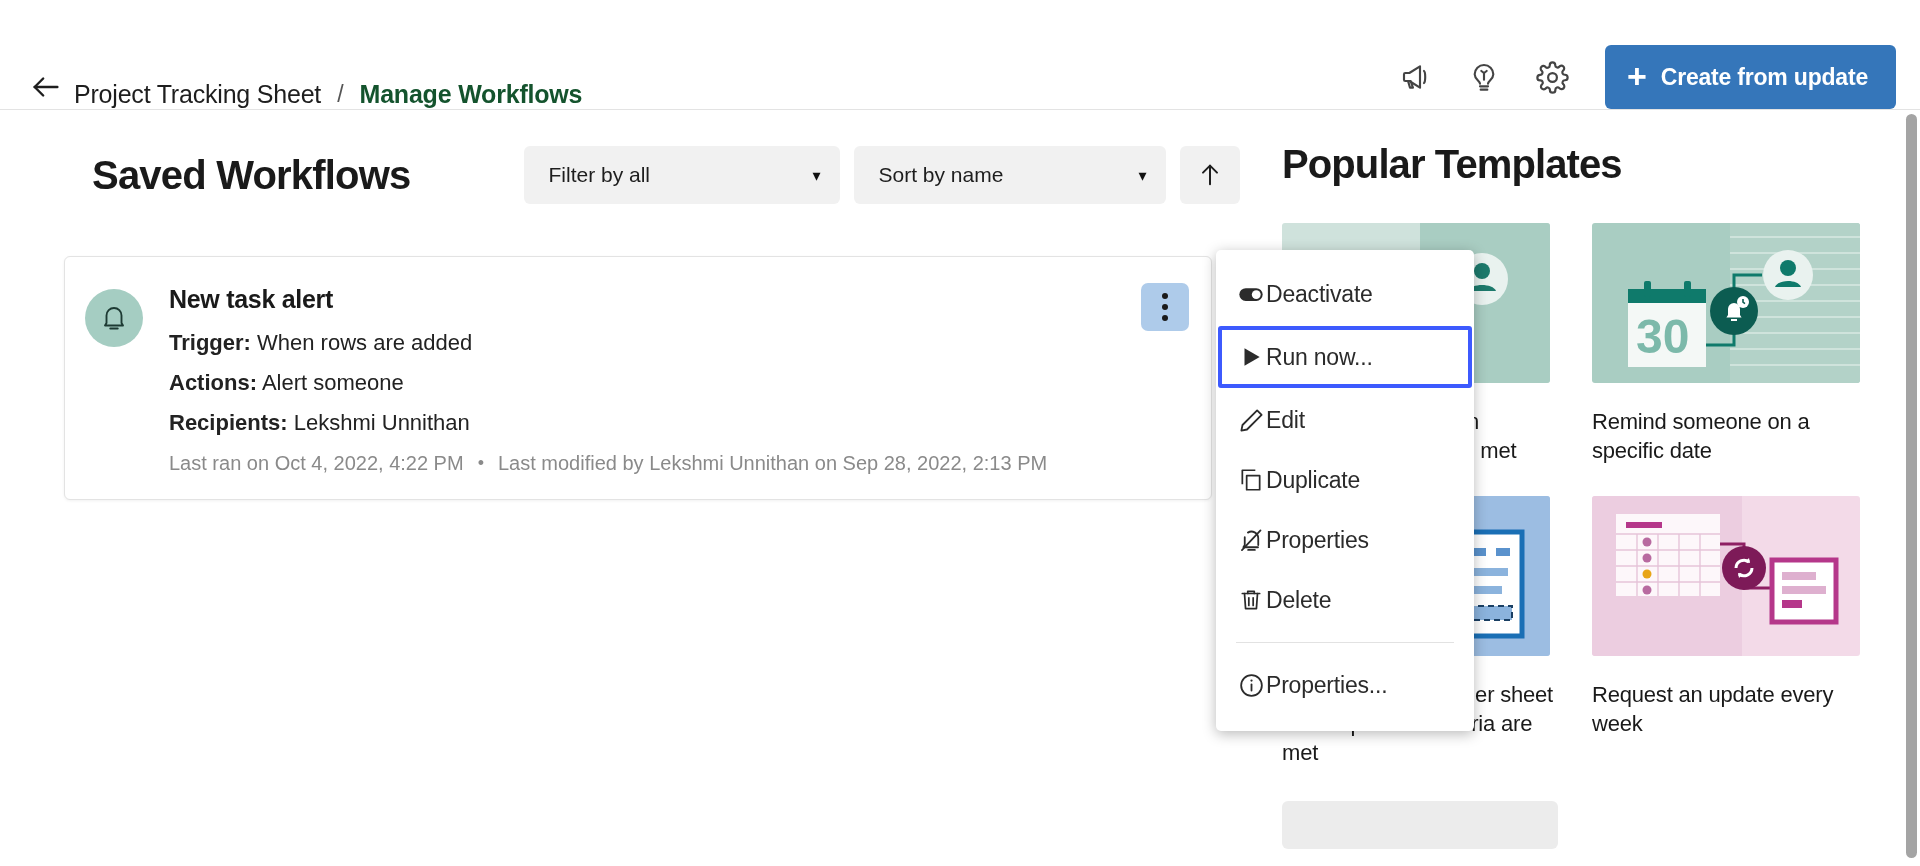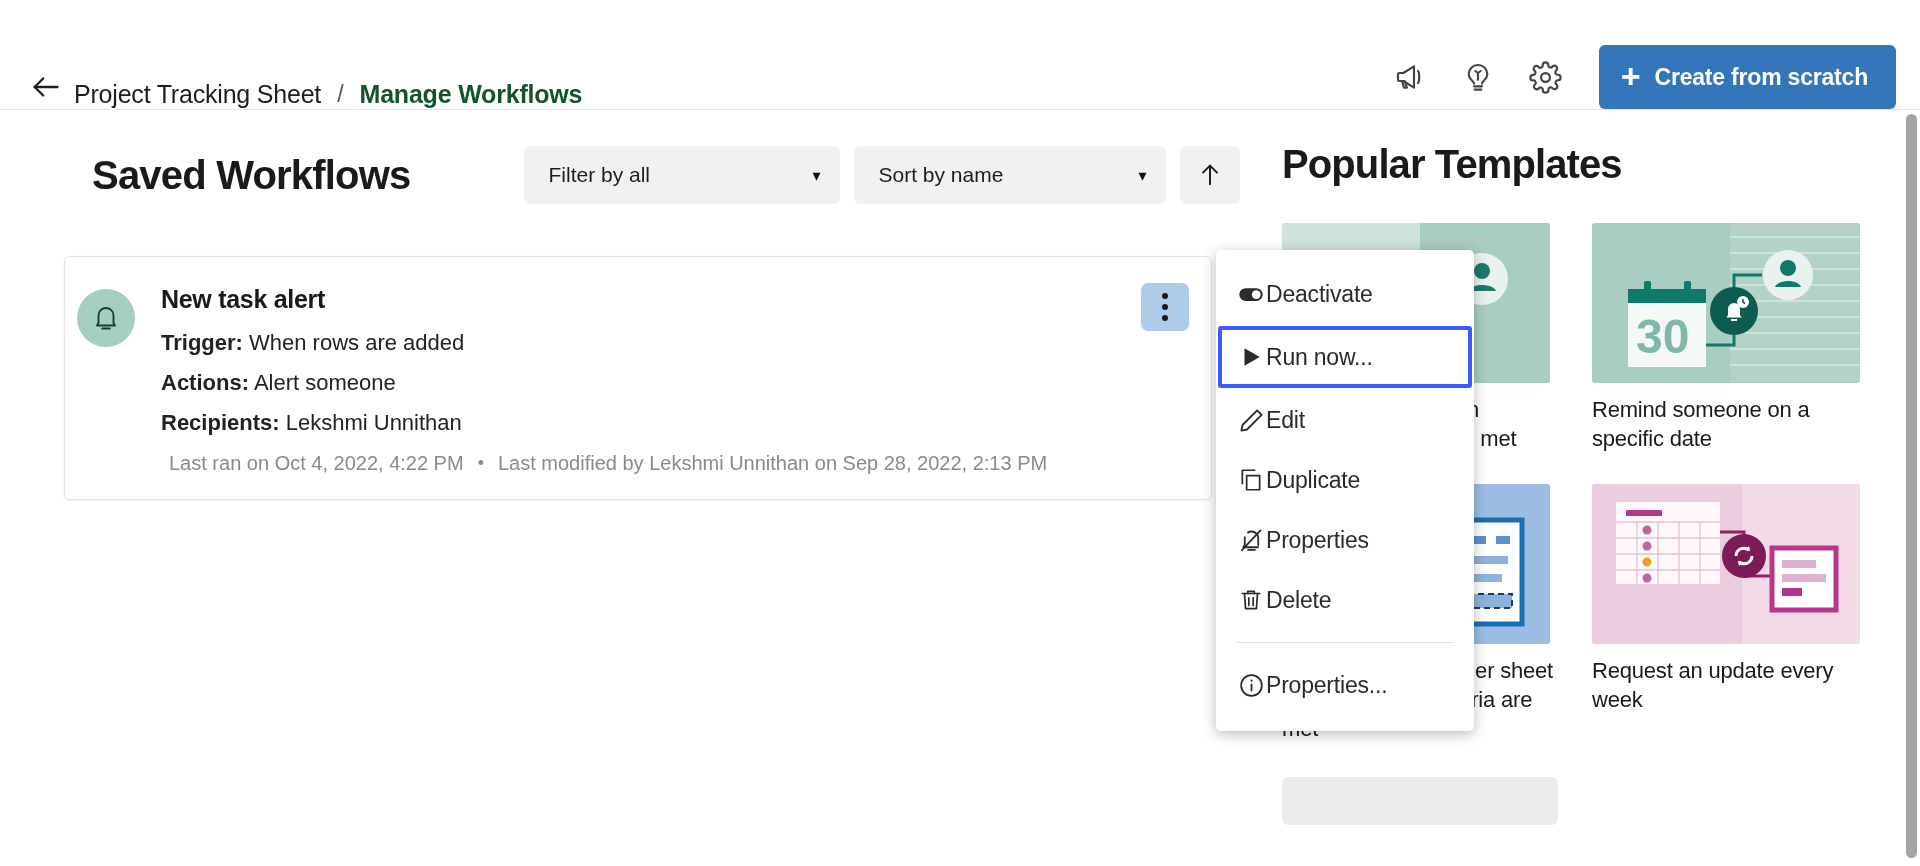--- a/index.html
+++ b/index.html
@@ -69,37 +69,37 @@
     background: #f1f1f1; border: none; border-radius: 6px; height: 58px; width: 60px;
     display: flex; align-items: center; justify-content: center; cursor: pointer;
     color: #1e1e1e;
   }
 
   
   .wf-card {
     margin: 52px 0 0 64px; width: 1148px; min-height: 228px;
     background: #fff; border: 1px solid #e3e3e3; border-radius: 6px;
     box-shadow: 0 1px 3px rgba(0,0,0,0.06);
-    position: relative; padding: 28px 24px 24px 12px; display: flex;
+    position: relative; padding: 28px 24px 24px 20px; display: flex;
   }
   .wf-avatar {
     width: 58px; height: 58px; border-radius: 50%; background: #a5cdc2;
     display: flex; align-items: center; justify-content: center; flex: none;
     margin-top: 4px;
   }
   .wf-body { margin-left: 26px; }
   .wf-name {
     font-size: 25px; font-weight: bold; color: #1a1a1a; letter-spacing: -0.3px;
     margin-bottom: 16px;
   }
   .wf-line { font-size: 22px; color: #222; margin-bottom: 14px; }
   .wf-line b { font-weight: bold; }
   .wf-meta {
     font-size: 20px; color: #8a8a8a; margin-top: 16px; display: flex;
-    align-items: center; gap: 14px; margin-left: 8px;
+    align-items: center; gap: 14px;
   }
   .meta-dot { font-size: 18px; color: #8a8a8a; }
   .wf-kebab {
     position: absolute; top: 26px; right: 22px;
     width: 48px; height: 48px; border-radius: 7px; background: #aecbea;
     display: flex; flex-direction: column; align-items: center;
     justify-content: center; gap: 5px; cursor: pointer;
   }
   .wf-kebab i { width: 6px; height: 6px; border-radius: 50%; background: #1a1a1a; display: block; }
 
@@ -115,21 +115,21 @@
   .pt-grid {
     margin: 36px 0 0 10px; display: grid; grid-template-columns: 276px 276px;
     gap: 30px 34px;
   }
   .pt-card { cursor: pointer; }
   .pt-thumb {
     width: 268px; height: 160px; border-radius: 3px; overflow: hidden;
     position: relative;
   }
   .pt-caption {
-    font-size: 22px; color: #1a1a1a; line-height: 1.33; margin-top: 12px;
+    font-size: 22px; color: #1a1a1a; line-height: 1.33; margin-top: 24px;
     letter-spacing: -0.2px;
   }
   .pt-skeleton {
     margin: 34px 0 0 10px; width: 276px; height: 48px; border-radius: 6px;
     background: #ececec;
   }
 
   
   .ctx-menu {
     position: absolute; left: 1216px; top: 250px; width: 258px;
@@ -204,21 +204,21 @@
         </svg>
       </div>
       <div class="hicon">
         <svg width="33" height="33" viewBox="0 0 24 24" fill="none" stroke="currentColor" stroke-width="1.6" stroke-linecap="round" stroke-linejoin="round">
           <circle cx="12" cy="12" r="3.2"></circle>
           <path d="M19.4 15a1.6 1.6 0 0 0 .3 1.8l.1.1a2 2 0 1 1-2.8 2.8l-.1-.1a1.6 1.6 0 0 0-1.8-.3 1.6 1.6 0 0 0-1 1.5V21a2 2 0 1 1-4 0v-.1a1.6 1.6 0 0 0-1-1.5 1.6 1.6 0 0 0-1.8.3l-.1.1a2 2 0 1 1-2.8-2.8l.1-.1a1.6 1.6 0 0 0 .3-1.8 1.6 1.6 0 0 0-1.5-1H3a2 2 0 1 1 0-4h.1a1.6 1.6 0 0 0 1.5-1 1.6 1.6 0 0 0-.3-1.8l-.1-.1a2 2 0 1 1 2.8-2.8l.1.1a1.6 1.6 0 0 0 1.8.3H9a1.6 1.6 0 0 0 1-1.5V3a2 2 0 1 1 4 0v.1a1.6 1.6 0 0 0 1 1.5 1.6 1.6 0 0 0 1.8-.3l.1-.1a2 2 0 1 1 2.8 2.8l-.1.1a1.6 1.6 0 0 0-.3 1.8V9a1.6 1.6 0 0 0 1.5 1H21a2 2 0 1 1 0 4h-.1a1.6 1.6 0 0 0-1.5 1z"></path>
         </svg>
       </div>
       <button class="create-btn">
         <span class="plus-ico">+</span>
-        <span>Create from scratch</span>
+        <span>Create from update</span>
       </button>
     </div>
   </div>
 
   <div class="left-pane">
     <div class="sw-toolbar">
       <div class="sw-title">Saved Workflows</div>
       <div class="select-box">
         <span>Filter by all</span>
         <span class="caret">▾</span>

